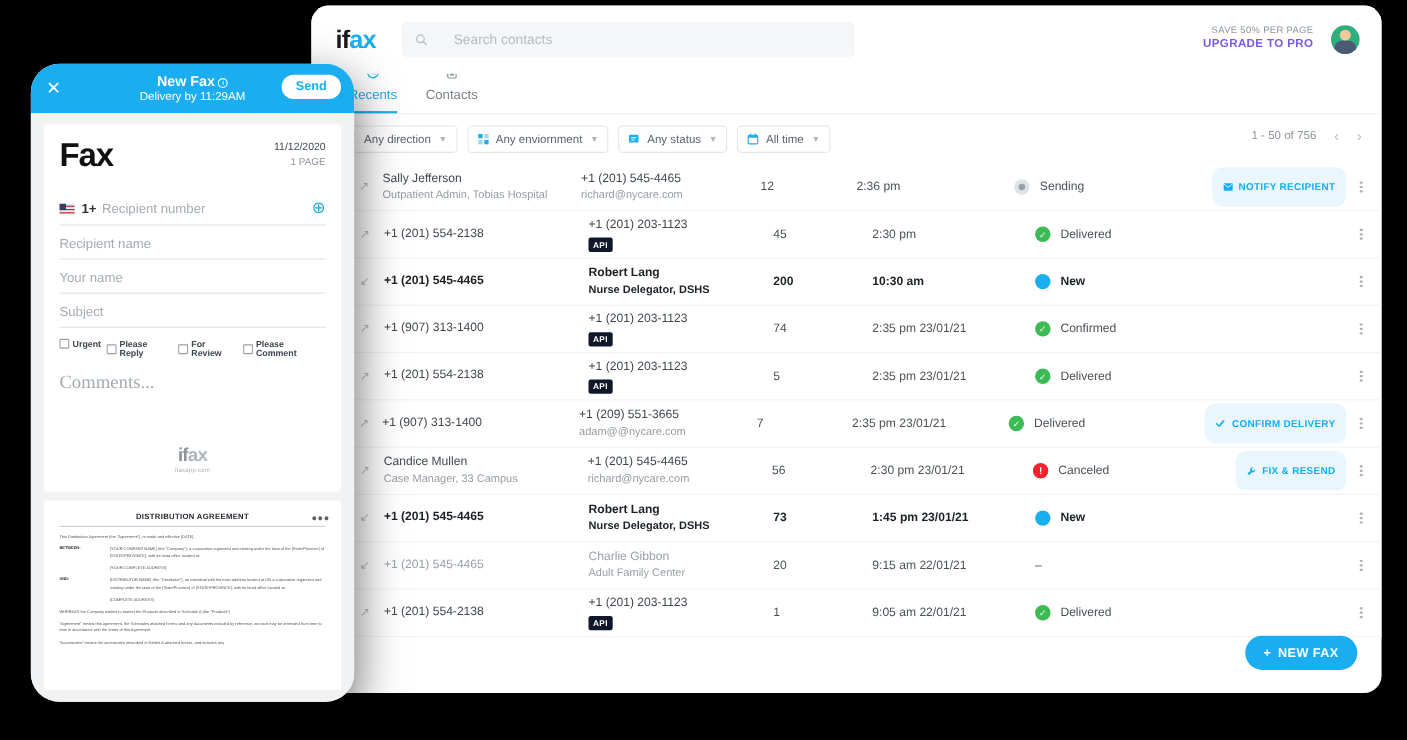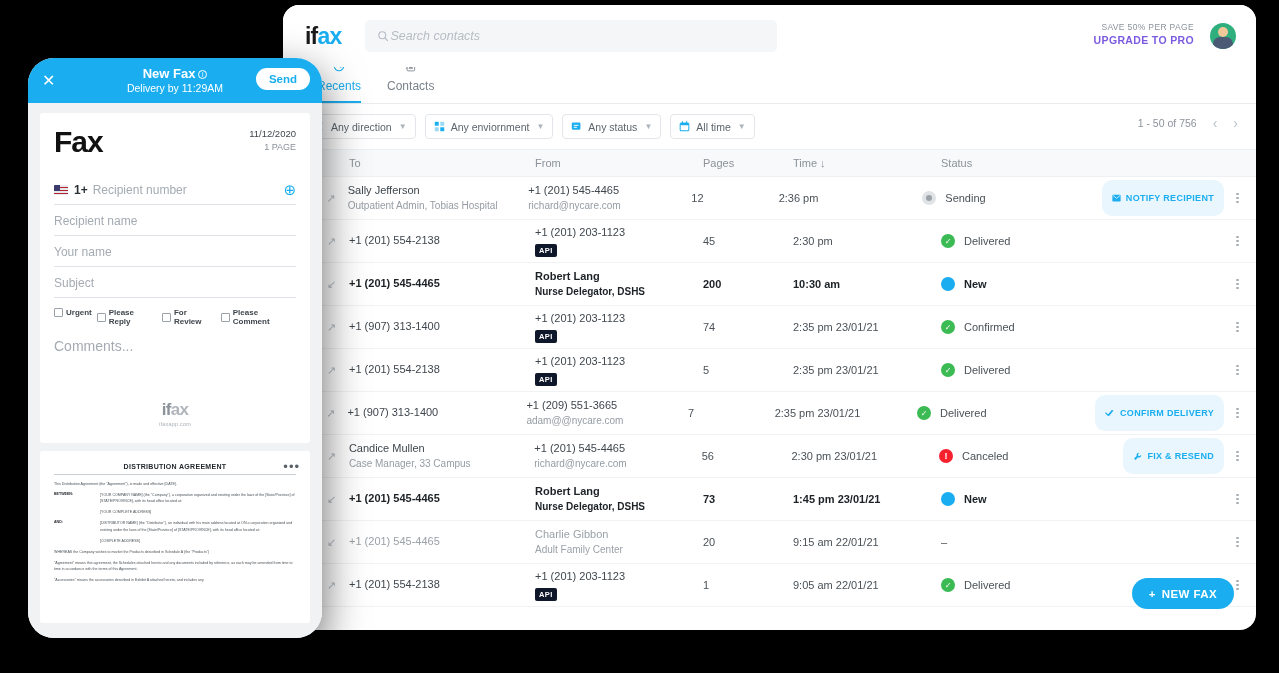--- a/index.html
+++ b/index.html
@@ -25,21 +25,21 @@
     display: flex; align-items: center; padding: 0 18px 0 22px;
     position: relative;
   }
   .logo {
     font-size: 23px; font-weight: bold; letter-spacing: -0.8px; color: #1a1a1a;
     margin-right: 24px; user-select: none;
   }
   .logo .x { color: #1aaef0; }
   .search-box {
     width: 412px; height: 32px; background: #f4f6f8; border-radius: 5px;
-    display: flex; align-items: center; padding: 0 12px; gap: 1px; font-style: italic;
+    display: flex; align-items: center; padding: 0 12px; gap: 23px;
   }
   .search-box .ph { color: #b6bcc4; font-size: 12.5px; }
   .upgrade {
     position: absolute; right: 62px; top: 16px; text-align: right; line-height: 1.25;
   }
   .upgrade .l1 { font-size: 8.5px; color: #8c939c; letter-spacing: .35px; }
   .upgrade .l2 { font-size: 10.5px; color: #7b5ae0; font-weight: bold; letter-spacing: .35px; }
   .avatar {
     position: absolute; right: 20px; top: 18px;
     width: 26px; height: 26px; border-radius: 50%;
@@ -185,21 +185,21 @@
   .field .lbl { font-size: 12px; color: #a4abb2; }
   .flag { width: 14px; height: 10px; margin-right: 6px; position: relative;
           background: #e8e8e8; border-radius: 1px; overflow: hidden; display: inline-block; }
   .flag .st { position: absolute; left: 0; top: 0; width: 6px; height: 6px; background: #3c3b6e; }
   .flag .b1 { position:absolute; left:0; right:0; height:1.4px; background:#b22234; }
   .code { font-size: 12px; font-weight: bold; color: #2b3036; margin-right: 5px; }
   .plus { margin-left: auto; color: #1aaef0; font-size: 15px; line-height: 1; cursor: pointer; }
   .checks { display: flex; align-items: flex-start; gap: 5px; padding-top: 10px; }
   .cbx { display: flex; align-items: center; gap: 3px; font-size: 8px; font-weight: bold; color: #3f464d; cursor: pointer; }
   .cbx .bx { width: 9px; height: 9px; border: 1px solid #9aa1a8; border-radius: 1px; }
-  .comments { font-size: 14px; color: #a4abb2; padding-top: 12px; }
+  .comments { font-size: 17px; color: #a4abb2; padding-top: 12px; font-family: Liberation Serif, serif; }
   .fax-foot { text-align: center; padding-top: 46px; }
   .fax-foot .lg { font-size: 17px; font-weight: bold; color: #8b9299; letter-spacing: -.7px; }
   .fax-foot .lg .x { color: #b0b6bc; }
   .fax-foot .url { font-size: 5.5px; color: #aab0b6; letter-spacing: .2px; margin-top: 1px; }
 
   .docprev {
     margin-top: 8px; background: #fff; border-radius: 2px;
     padding: 12px 14px 10px; position: relative;
     height: 172px; overflow: hidden;
   }
@@ -304,30 +304,20 @@
         <span class="caret">▼</span>
       </div>
 
       <div class="pager">
         <span>1 - 50 of 756</span>
         <span class="arw">‹</span>
         <span class="arw">›</span>
       </div>
     </div>
 
-    <div class="thead">
-      <div class="c-chk"></div>
-      <div class="c-dir"></div>
-      <div class="c-to">To</div>
-      <div class="c-from">From</div>
-      <div class="c-pg">Pages</div>
-      <div class="c-time">Time ↓</div>
-      <div class="c-st">Status</div>
-      <div class="c-act"></div>
-    </div>
 
     <div class="tbody" id="tbody">
         <div class="row tall">
           <div class="c-chk">
             <span class="chk"></span>
           </div>
           <div class="c-dir"><span class="dirico">↗</span></div>
           <div class="c-to">
             <div class="l1">Sally Jefferson</div>
             <div class="l2">Outpatient Admin, Tobias Hospital</div>

